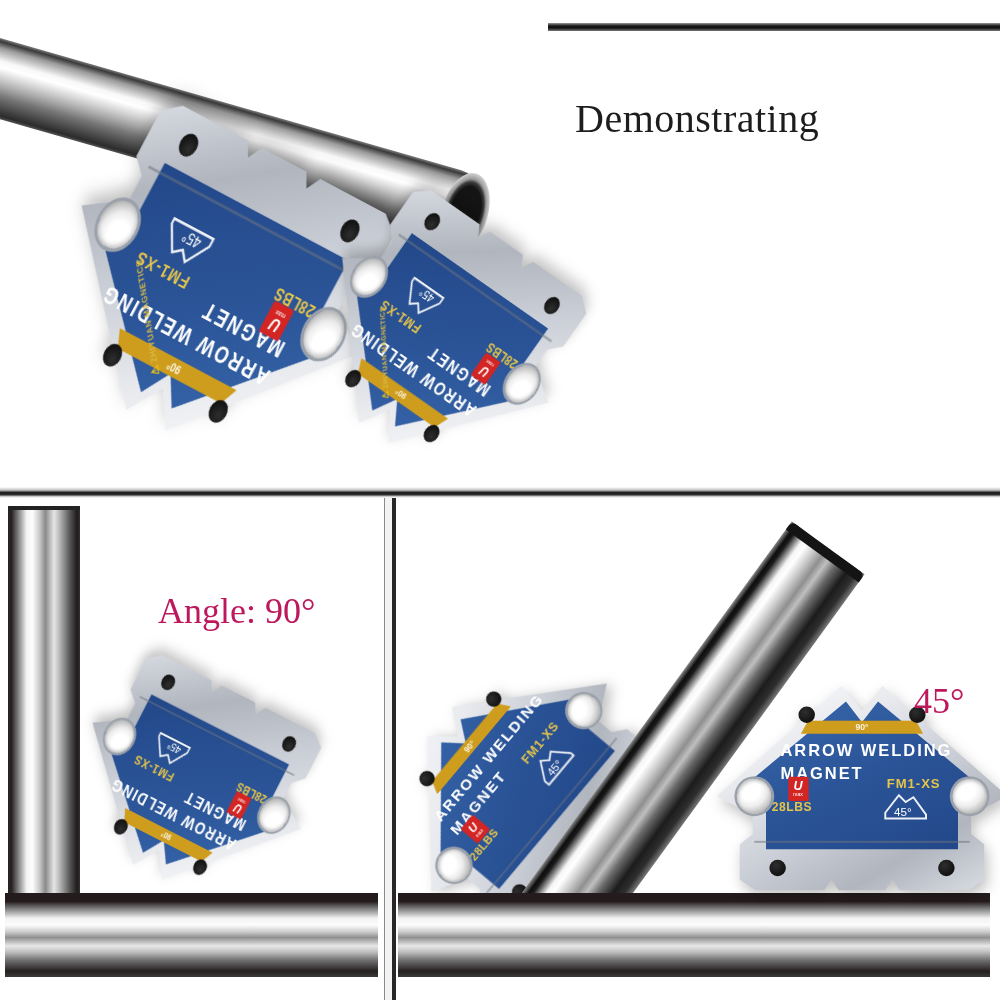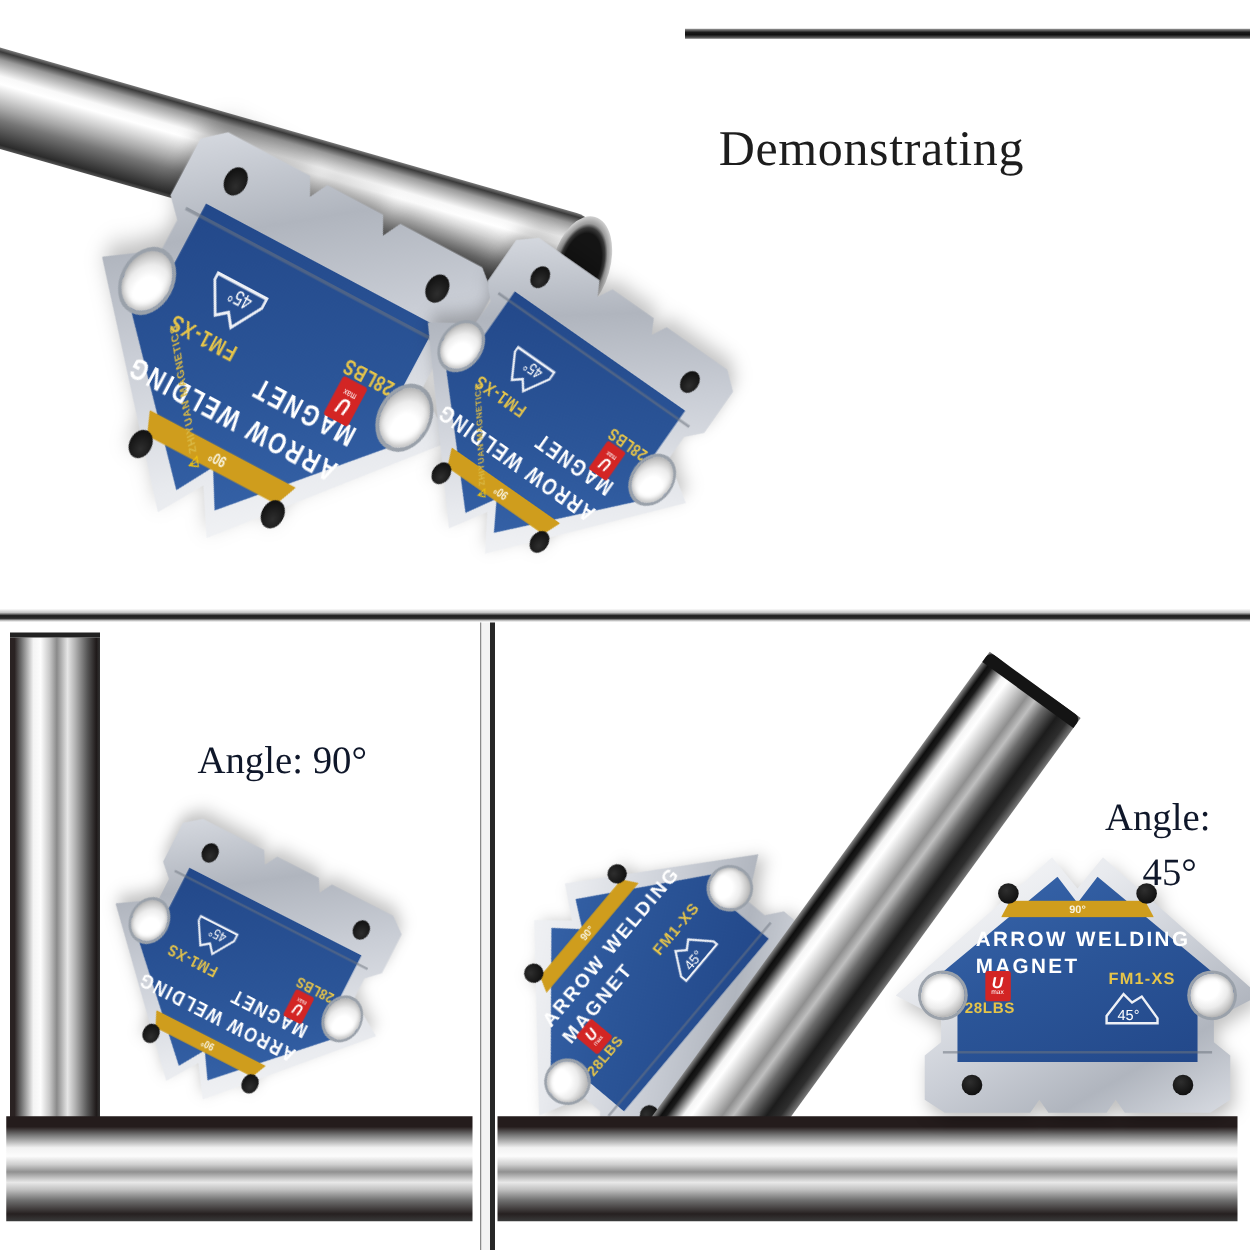--- a/index.html
+++ b/index.html
@@ -2,21 +2,21 @@
 <html><head>
 <meta charset="utf-8">
 <style>
   html,body{margin:0;padding:0;background:#fff;}
   .canvas{position:relative;width:1000px;height:1000px;background:#fff;overflow:hidden;
           font-family:"Liberation Serif", serif;}
 
   
   .headline{position:absolute;left:575px;color:#1d1d1d;font-size:40px;letter-spacing:.5px;white-space:nowrap;}
   .subline{position:absolute;left:576px;color:#222;font-size:27px;white-space:nowrap;}
-  .angle-label{position:absolute;color:#0f172a;font-size:31px;white-space:nowrap;font-family:Liberation Serif, serif;}
+  .angle-label{position:absolute;color:#be185d;font-size:36px;white-space:nowrap;font-family:Liberation Serif, serif;}
 
   
   .h-divider{position:absolute;left:0;top:487px;width:1000px;height:11px;
     background:linear-gradient(to bottom,#ffffff 0%,#c4c4c4 28%,#1e1e1e 50%,#2c2c2c 70%,#d8d8d8 88%,#ffffff 100%);}
   .v-divider{position:absolute;left:384px;top:498px;width:12px;height:502px;box-sizing:border-box;
     background:#f3f3f3;border-left:1px solid #8a8a8a;border-right:4px solid #272727;}
 
   
   .pipe{position:absolute;}
   .pipe-top{left:-30px;top:31px;width:530px;height:78px;transform-origin:0 50%;transform:rotate(16deg);z-index:1;
@@ -248,17 +248,16 @@
       </div>
       <div class="mg-lbs">28LBS</div>
       <div class="mg-hole left"></div>
       <div class="mg-hole right"></div>
       <div class="mg-dot tl"></div>
       <div class="mg-dot tr"></div>
       <div class="mg-dot bl"></div>
       <div class="mg-dot br"></div>
     </div>
 
-    <div class="angle-label" style="left:488px;top:138px;z-index:5;">Angle:</div>
     <div class="angle-label" style="left:518px;top:182px;z-index:5;">45°</div>
   </div>
 
 </div>
 
 </body></html>

